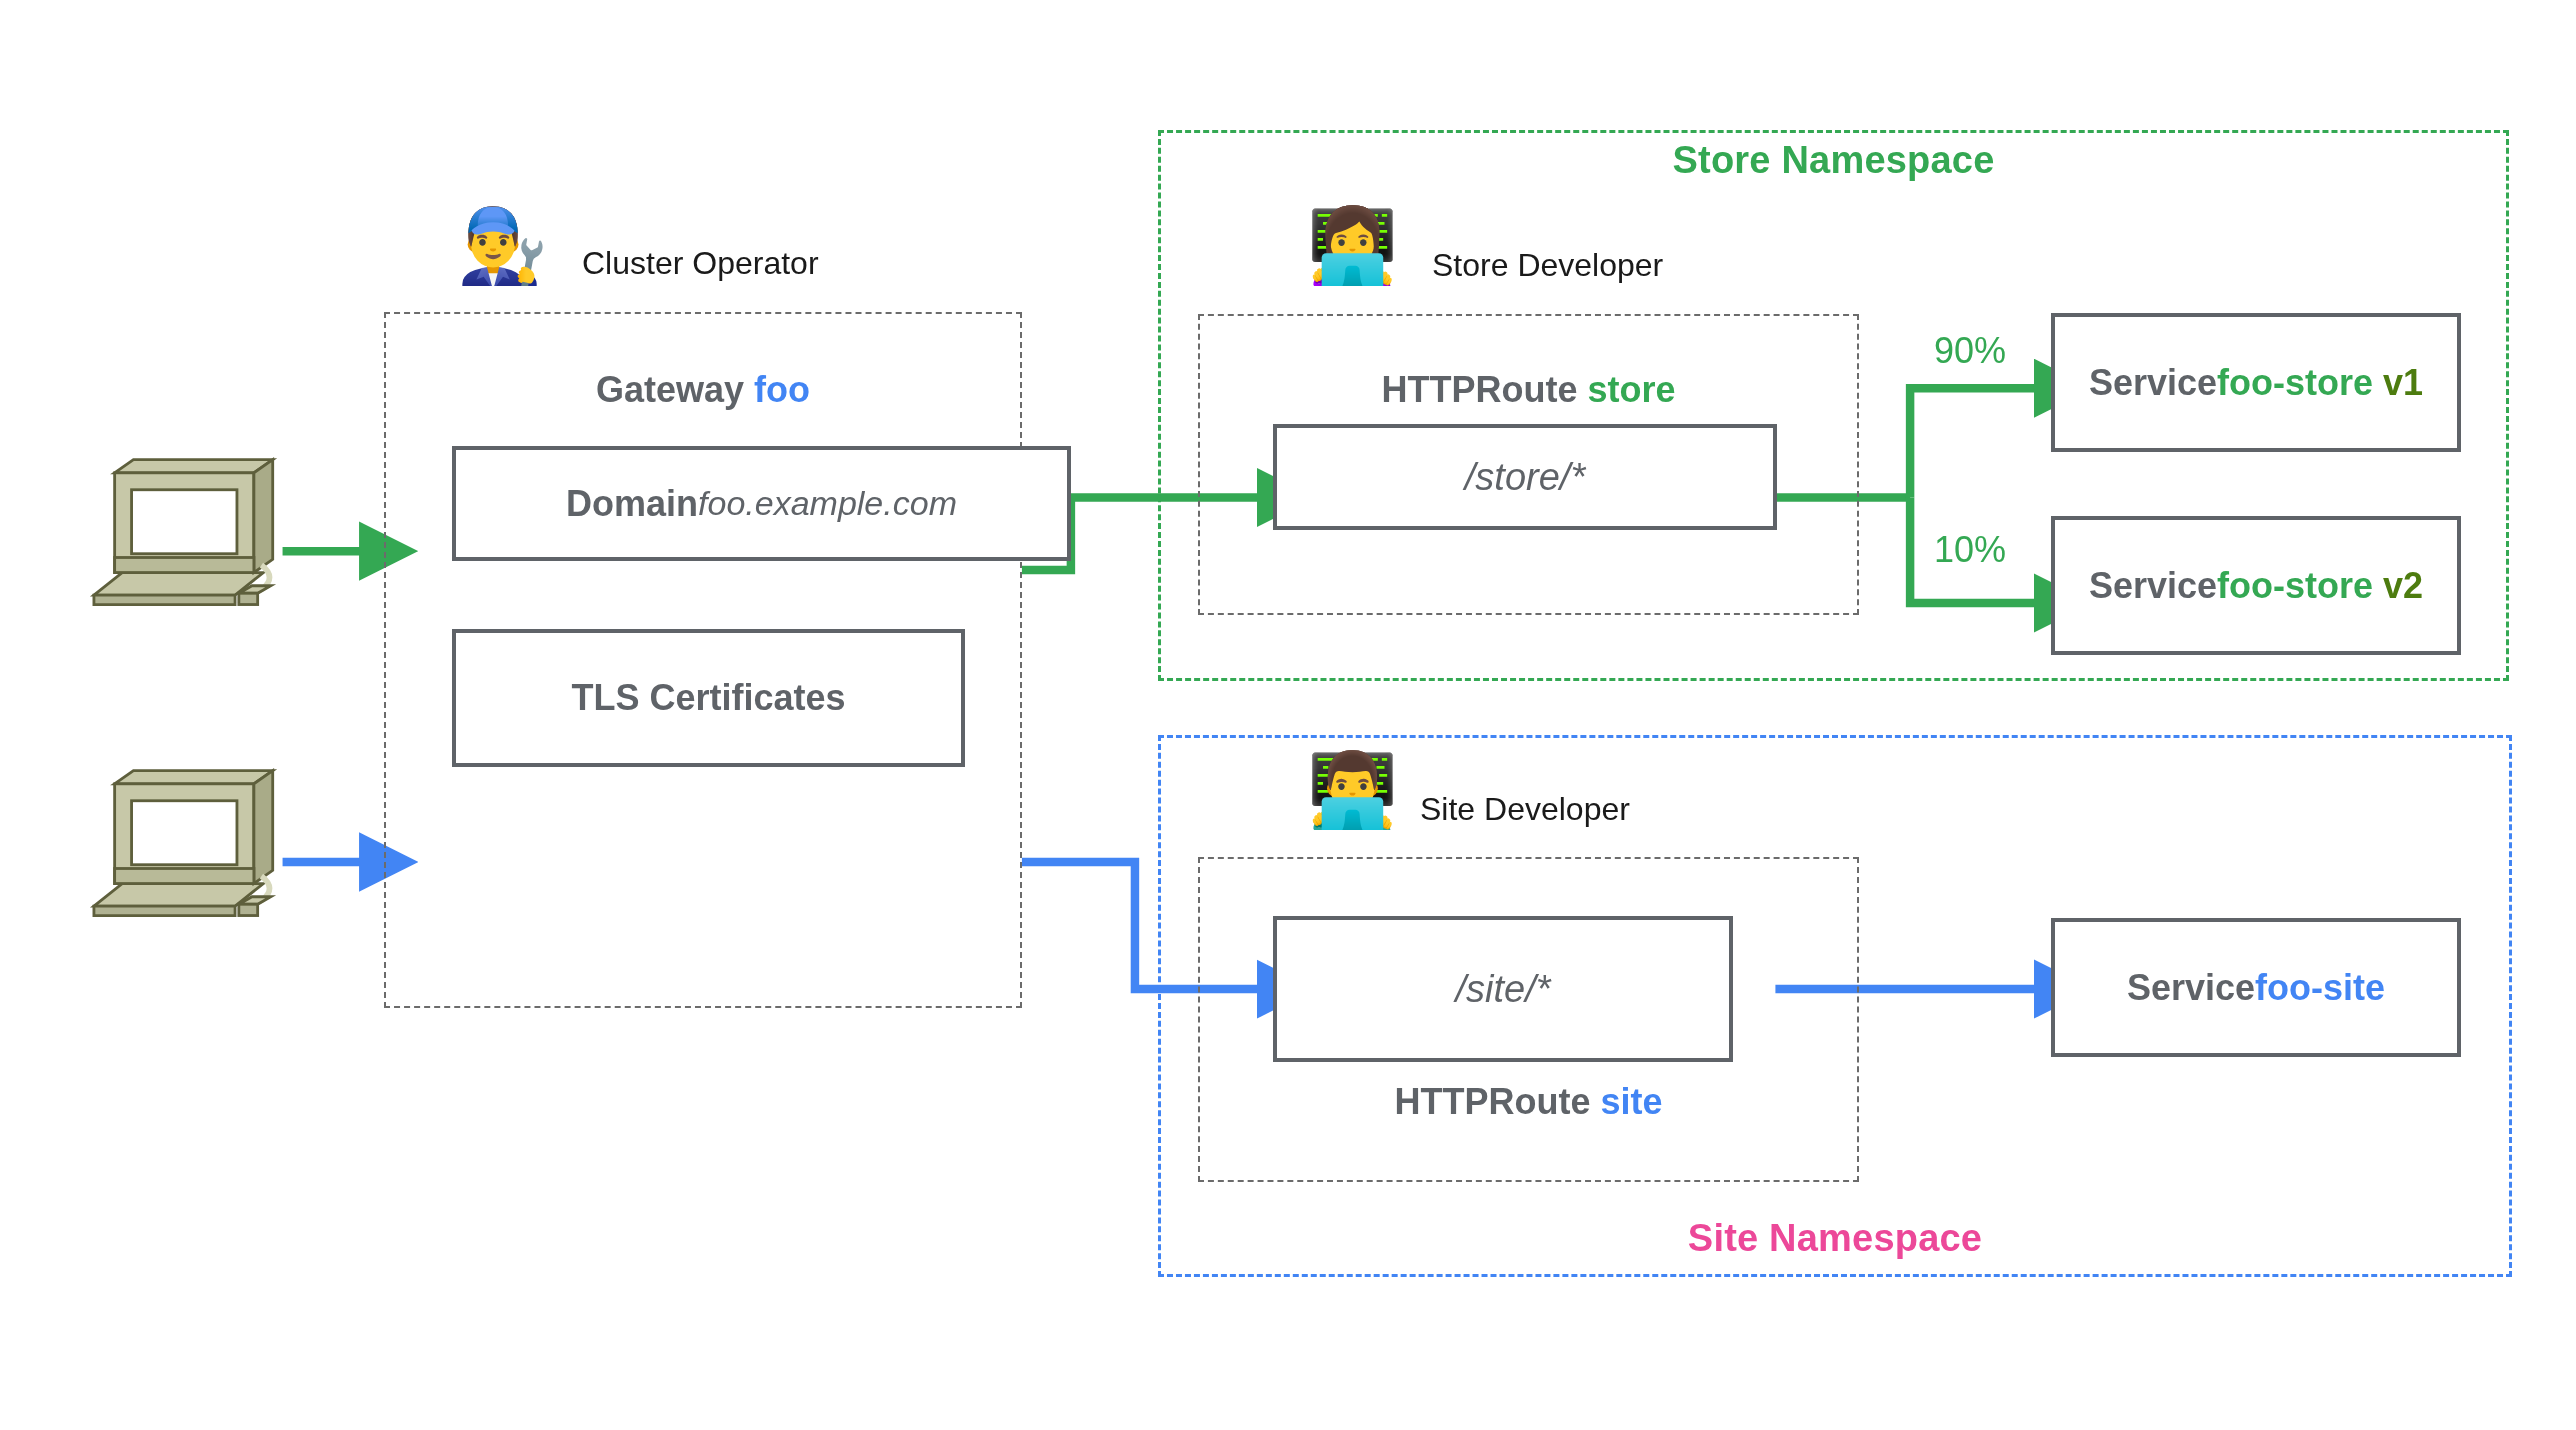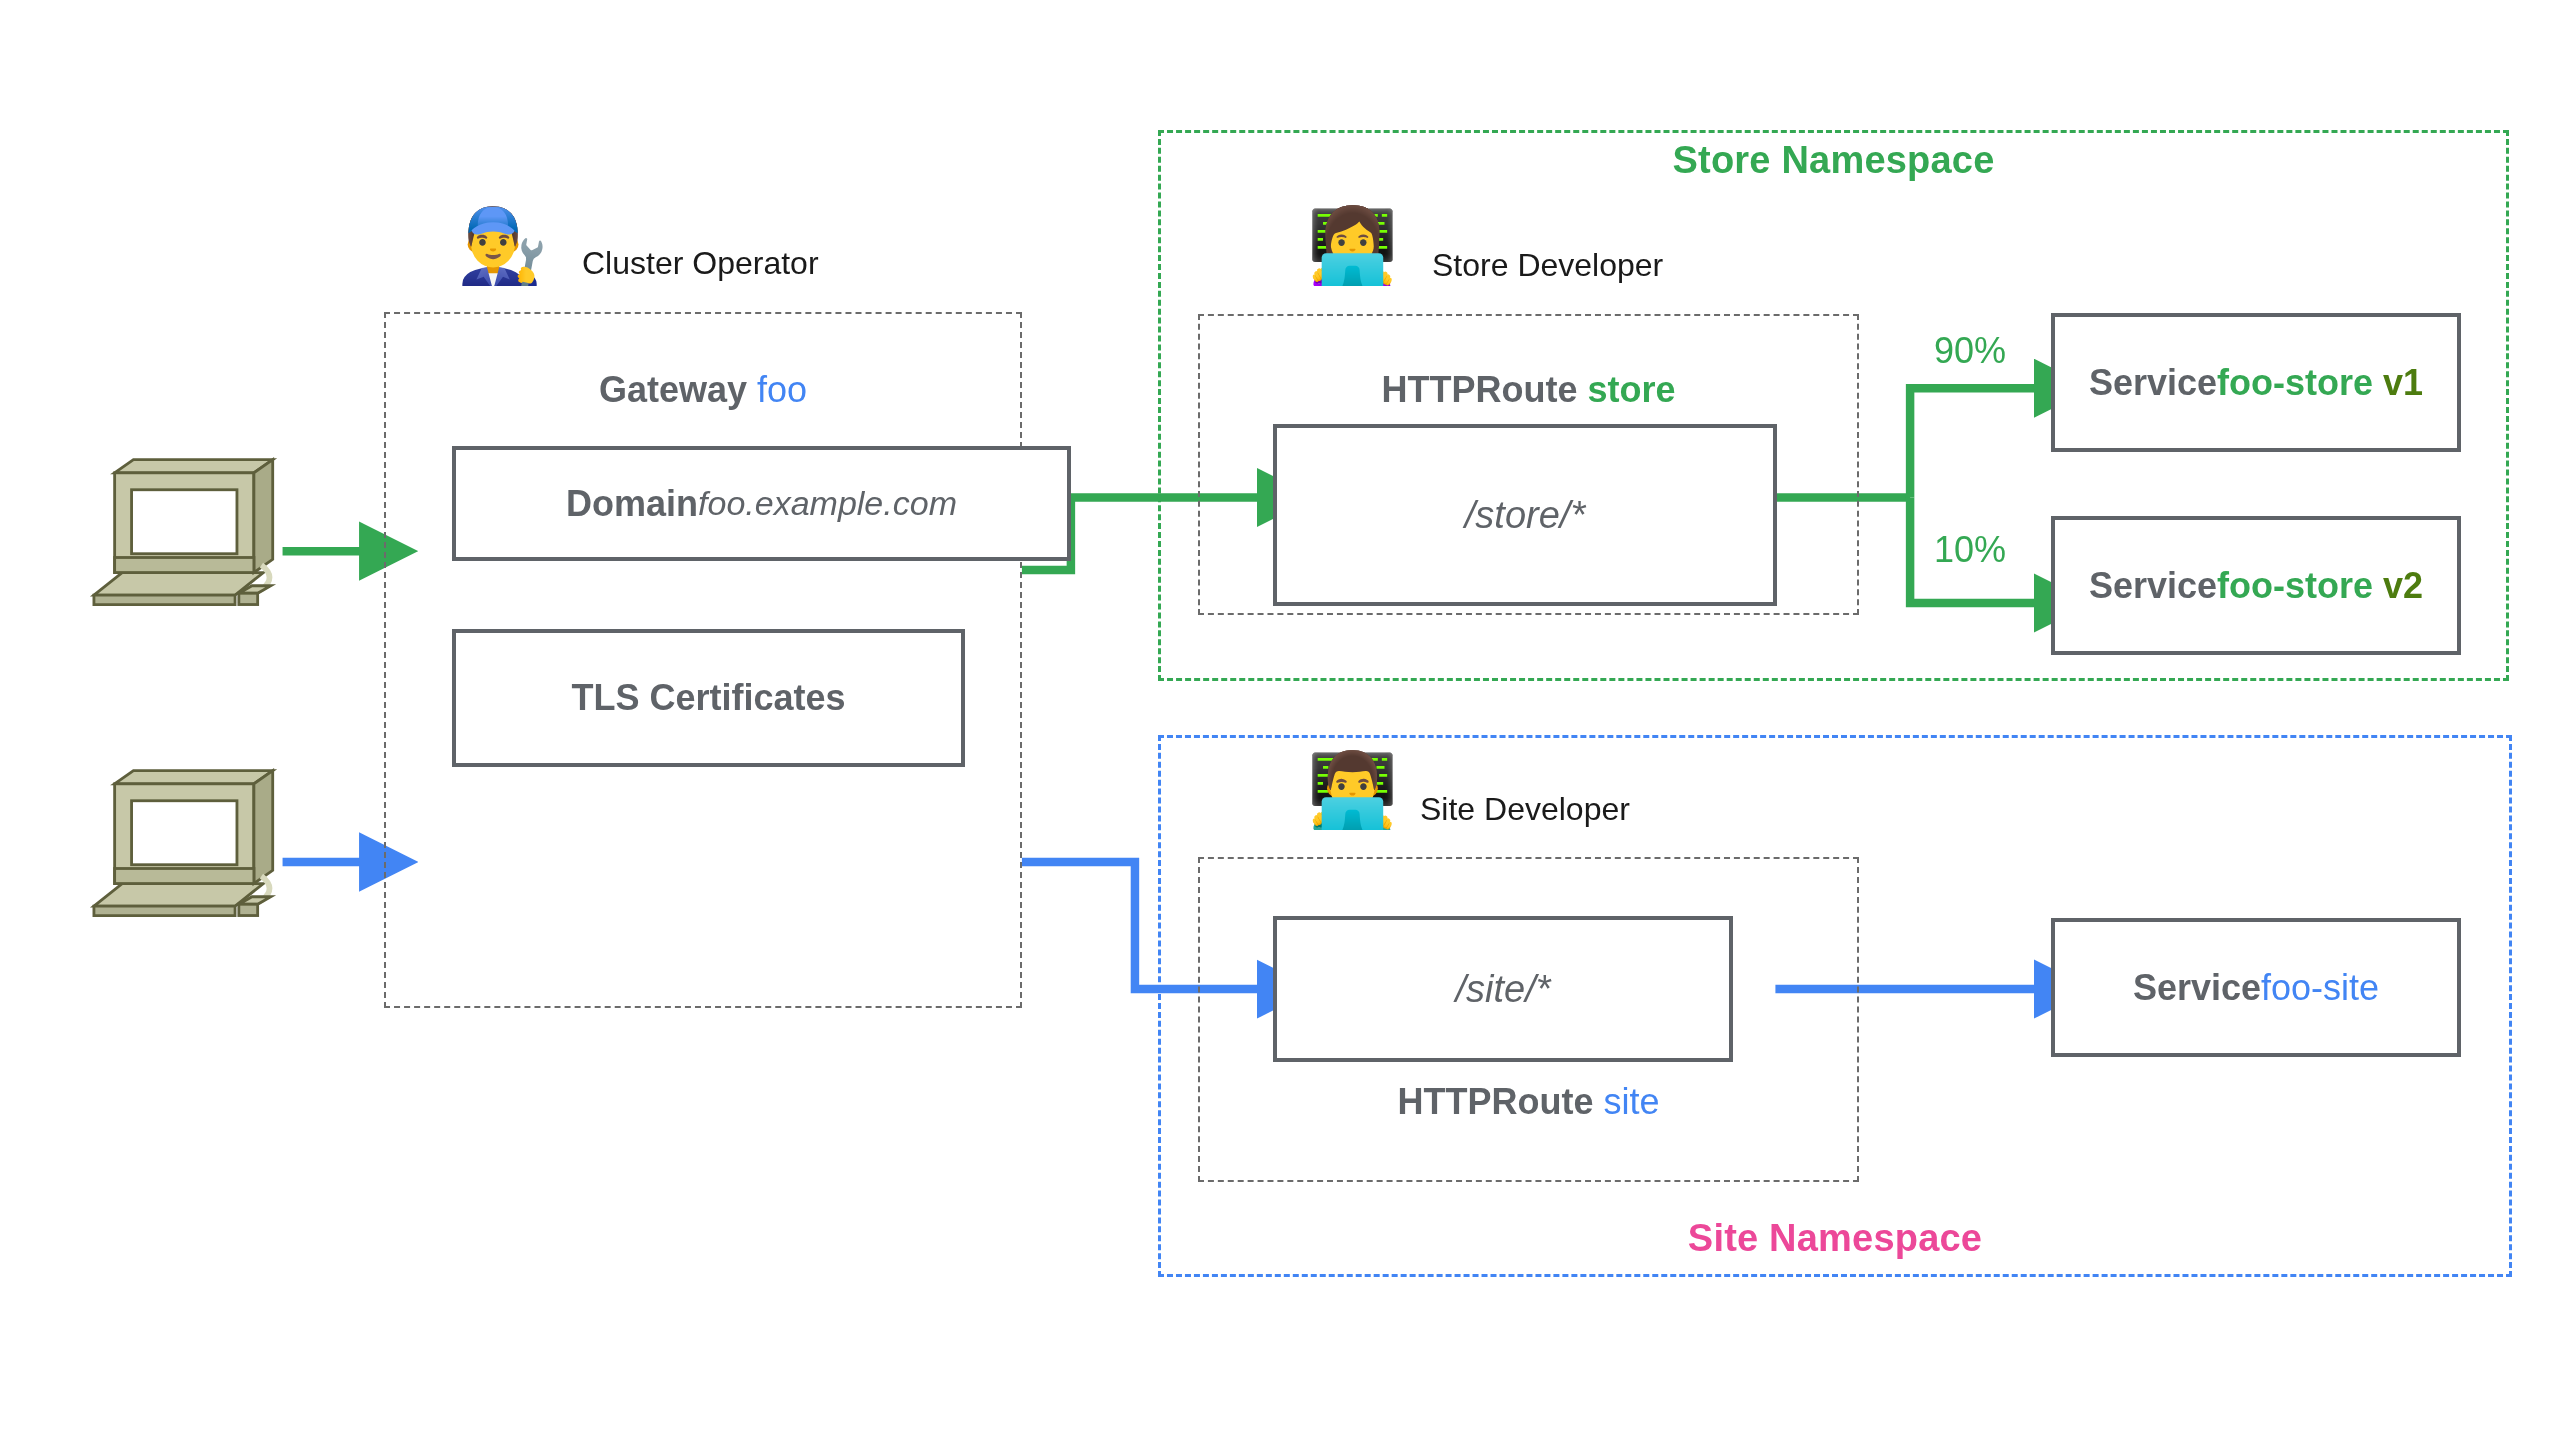--- a/index.html
+++ b/index.html
@@ -35,21 +35,21 @@
   .solid-box{
     position:absolute;box-sizing:border-box;
     border:4.7px solid #5f6368;background:#ffffff;
     display:flex;align-items:center;justify-content:center;
     text-align:center;line-height:1.22;
   }
   .solid-box .ln{display:block;white-space:nowrap;}
   .t-bold{font-weight:bold;color:#5f6368;font-size:36px;}
   .t-ital{font-style:italic;color:#5f6368;font-size:34px;}
   .t-green{color:#34a853;font-weight:bold;}
-  .t-blue{color:#4285f4;font-weight:normal;}
+  .t-blue{color:#4285f4;font-weight:bold;}
   .t-gray{color:#4d7c0f;font-weight:bold;margin-top:35px;}
 
   
   .caption{
     position:absolute;font-size:36px;font-weight:bold;color:#5f6368;
     white-space:nowrap;
   }
 
   
   .persona-label{
@@ -162,21 +162,21 @@
 
   <span class="persona-emoji" style="left:1307px;top:209px;">👩‍💻</span>
   <span class="persona-label" style="left:1432px;top:247px;">Store Developer</span>
 
   <div class="dash-gray" style="left:1198px;top:314px;width:661px;height:301px;"></div>
 
   <div class="caption" style="left:1198px;top:369px;width:661px;text-align:center;">
     <span>HTTPRoute </span><span class="t-green">store</span>
   </div>
 
-  <div class="solid-box" style="left:1273px;top:424px;width:504px;height:182px;">
+  <div class="solid-box" style="left:1273px;top:424px;width:504px;height:106px;">
     <span class="ln t-ital" style="font-size:38px;">/store/*</span>
   </div>
 
   <span class="pct" style="left:1934px;top:330px;">90%</span>
   <span class="pct" style="left:1934px;top:529px;">10%</span>
 
   <div class="solid-box" style="left:2051px;top:313px;width:410px;height:139px;">
     <span class="ln t-bold">Service</span>
     <span class="ln" style="font-size:36px;">
       <span class="t-green">foo-store</span><span class="t-gray"> v1</span>

